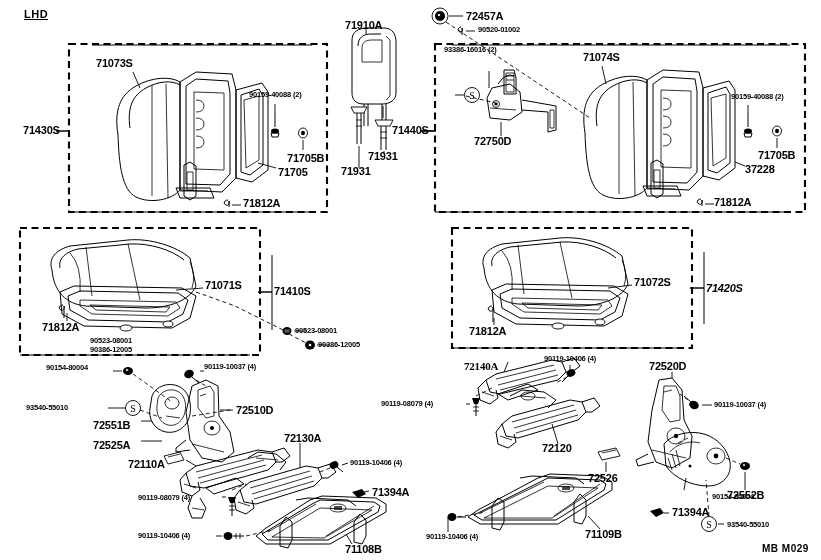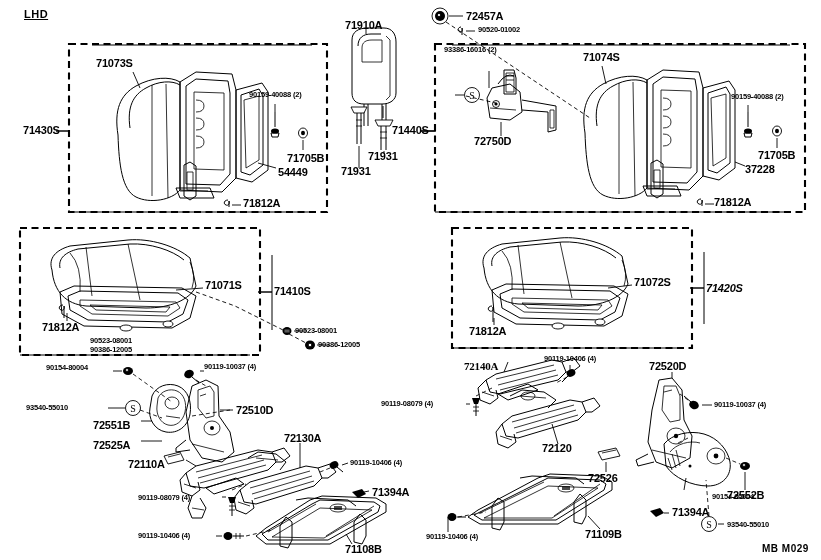--- a/index.html
+++ b/index.html
@@ -506,21 +506,21 @@
       <path d="M452 348 H680"></path>
       <path d="M92 45 H312"></path>
       <path d="M452 45 H790"></path>
     </g>
   </svg>
 
   <div>
     <div class="lbl" style="left:96px;top:59px;">71073S</div>
     <div class="lbl sm" style="left:249px;top:91px;">90159-40088 (2)</div>
     <div class="lbl" style="left:287px;top:154px;">71705B</div>
-    <div class="lbl" style="left:278px;top:168px;">54449</div>
+    <div class="lbl" style="left:278px;top:168px;">71705</div>
     <div class="lbl" style="left:243px;top:199px;">71812A</div>
     <div class="lbl" style="left:23px;top:126px;">71430S</div>
   </div>
 
   <div>
     <div class="lbl" style="left:345px;top:21px;">71910A</div>
     <div class="lbl" style="left:392px;top:126px;">71440S</div>
     <div class="lbl" style="left:341px;top:167px;">71931</div>
     <div class="lbl" style="left:368px;top:152px;">71931</div>
   </div>

